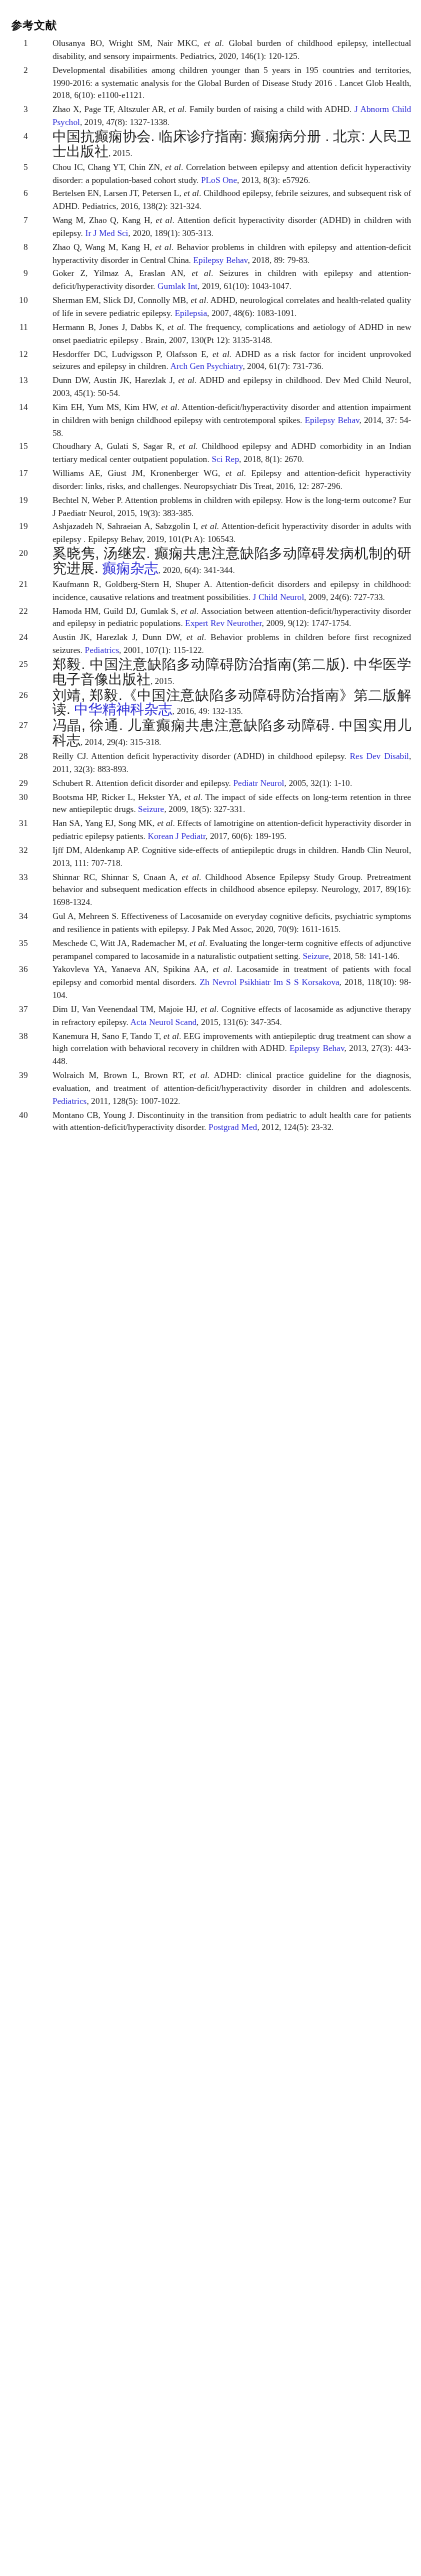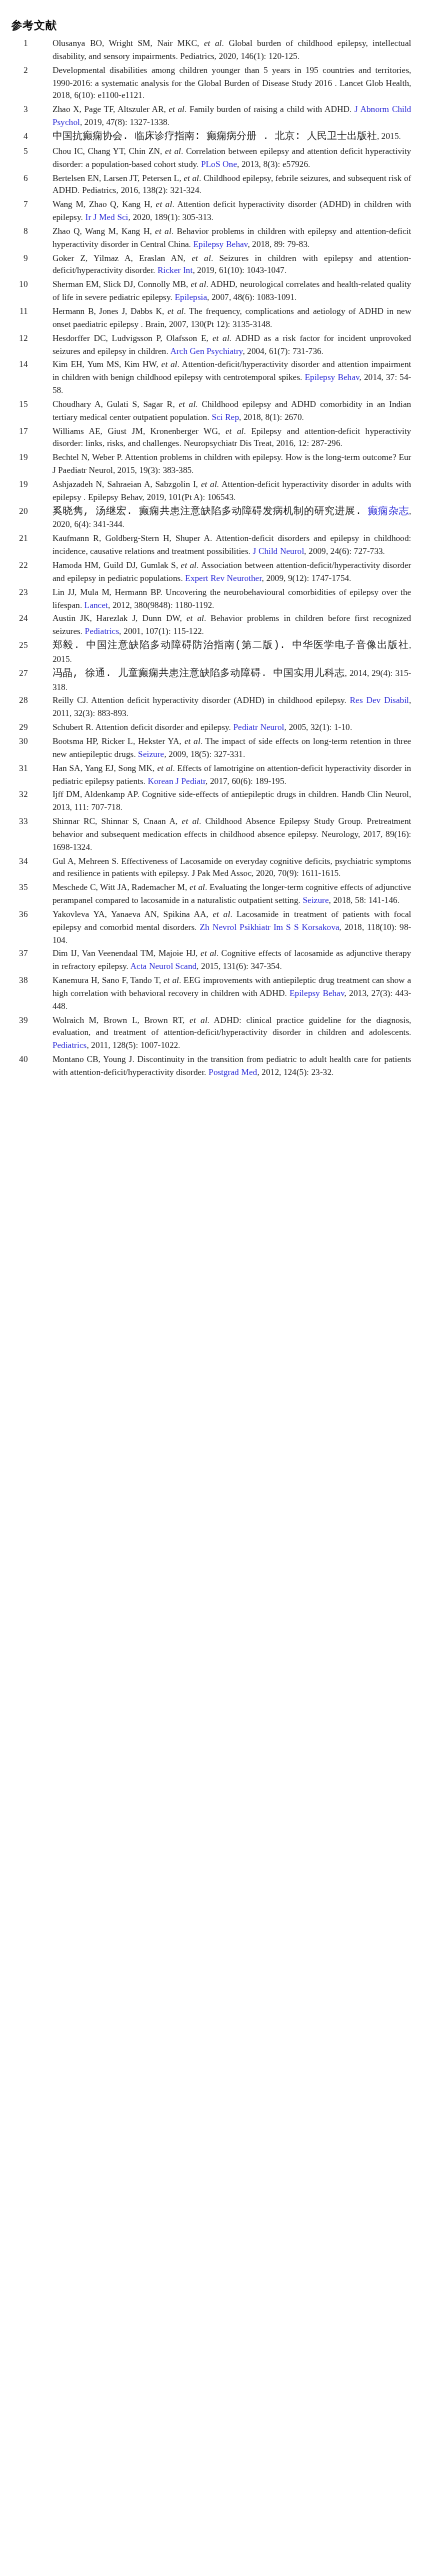--- a/index.html
+++ b/index.html
@@ -58,22 +58,22 @@
   .ref-body > :last-child {
     
   }
   .jr {
     color: #2b2bd6;
   }
   .it {
     font-style: italic;
   }
   .cjk {
-    font-family: Liberation Mono, monospace;
-    font-size: 10px;
+    font-family: Liberation Sans, sans-serif;
+    font-size: 14px;
   }
   .jr.cjk {
     color: #2b2bd6;
   }
 </style>
 </head>
 <body>
 
 <div class="page">
   <h1 class="section-title">参考文献</h1>
@@ -105,35 +105,39 @@
       <li class="ref">
         <span class="ref-num">7</span>
         <span class="ref-body"><span>Wang M, Zhao Q, Kang H, </span><span class="it">et al</span><span>. Attention deficit hyperactivity disorder (ADHD) in children with epilepsy. </span><span class="jr">Ir J Med Sci</span><span>, 2020, 189(1): 305-313.</span></span>
       </li>
       <li class="ref">
         <span class="ref-num">8</span>
         <span class="ref-body"><span>Zhao Q, Wang M, Kang H, </span><span class="it">et al</span><span>. Behavior problems in children with epilepsy and attention-deficit hyperactivity disorder in Central China. </span><span class="jr">Epilepsy Behav</span><span>, 2018, 89: 79-83.</span></span>
       </li>
       <li class="ref">
         <span class="ref-num">9</span>
-        <span class="ref-body"><span>Goker Z, Yilmaz A, Eraslan AN, </span><span class="it">et al</span><span>. Seizures in children with epilepsy and attention-deficit/hyperactivity disorder. </span><span class="jr">Ricker Int</span><span>, 2019, 61(10): 1043-1047.</span></span>
+        <span class="ref-body"><span>Goker Z, Yilmaz A, Eraslan AN, </span><span class="it">et al</span><span>. Seizures in children with epilepsy and attention-deficit/hyperactivity disorder. </span><span class="jr">Gumlak Int</span><span>, 2019, 61(10): 1043-1047.</span></span>
       </li>
       <li class="ref">
         <span class="ref-num">10</span>
         <span class="ref-body"><span>Sherman EM, Slick DJ, Connolly MB, </span><span class="it">et al</span><span>. ADHD, neurological correlates and health-related quality of life in severe pediatric epilepsy. </span><span class="jr">Epilepsia</span><span>, 2007, 48(6): 1083-1091.</span></span>
       </li>
       <li class="ref">
         <span class="ref-num">11</span>
         <span class="ref-body"><span>Hermann B, Jones J, Dabbs K, </span><span class="it">et al</span><span>. The frequency, complications and aetiology of ADHD in new onset paediatric epilepsy . Brain, 2007, 130(Pt 12): 3135-3148.</span></span>
       </li>
       <li class="ref">
         <span class="ref-num">12</span>
         <span class="ref-body"><span>Hesdorffer DC, Ludvigsson P, Olafsson E, </span><span class="it">et al</span><span>. ADHD as a risk factor for incident unprovoked seizures and epilepsy in children. </span><span class="jr">Arch Gen Psychiatry</span><span>, 2004, 61(7): 731-736.</span></span>
       </li>
       <li class="ref">
+        <span class="ref-num">13</span>
+        <span class="ref-body"><span>Dunn DW, Austin JK, Harezlak J, </span><span class="it">et al</span><span>. ADHD and epilepsy in childhood. Dev Med Child Neurol, 2003, 45(1): 50-54.</span></span>
+      </li>
+      <li class="ref">
         <span class="ref-num">14</span>
         <span class="ref-body"><span>Kim EH, Yum MS, Kim HW, </span><span class="it">et al</span><span>. Attention-deficit/hyperactivity disorder and attention impairment in children with benign childhood epilepsy with centrotemporal spikes. </span><span class="jr">Epilepsy Behav</span><span>, 2014, 37: 54-58.</span></span>
       </li>
       <li class="ref">
         <span class="ref-num">15</span>
         <span class="ref-body"><span>Choudhary A, Gulati S, Sagar R, </span><span class="it">et al</span><span>. Childhood epilepsy and ADHD comorbidity in an Indian tertiary medical center outpatient population. </span><span class="jr">Sci Rep</span><span>, 2018, 8(1): 2670.</span></span>
       </li>
       <li class="ref">
         <span class="ref-num">17</span>
         <span class="ref-body"><span>Williams AE, Giust JM, Kronenberger WG, </span><span class="it">et al</span><span>. Epilepsy and attention-deficit hyperactivity disorder: links, risks, and challenges. Neuropsychiatr Dis Treat, 2016, 12: 287-296.</span></span>
@@ -152,30 +156,30 @@
       </li>
       <li class="ref">
         <span class="ref-num">21</span>
         <span class="ref-body"><span>Kaufmann R, Goldberg-Stern H, Shuper A. Attention-deficit disorders and epilepsy in childhood: incidence, causative relations and treatment possibilities. </span><span class="jr">J Child Neurol</span><span>, 2009, 24(6): 727-733.</span></span>
       </li>
       <li class="ref">
         <span class="ref-num">22</span>
         <span class="ref-body"><span>Hamoda HM, Guild DJ, Gumlak S, </span><span class="it">et al</span><span>. Association between attention-deficit/hyperactivity disorder and epilepsy in pediatric populations. </span><span class="jr">Expert Rev Neurother</span><span>, 2009, 9(12): 1747-1754.</span></span>
       </li>
       <li class="ref">
-        <span class="ref-num">23</span>
-        <span class="ref-body"><span>Lin JJ, Mula M, Hermann BP. Uncovering the neurobehavioural comorbidities of epilepsy over the lifespan. </span><span class="jr">Lancet</span><span>, 2012, 380(9848): 1180-1192.</span></span>
-      </li>
-      <li class="ref">
         <span class="ref-num">24</span>
         <span class="ref-body"><span>Austin JK, Harezlak J, Dunn DW, </span><span class="it">et al</span><span>. Behavior problems in children before first recognized seizures. </span><span class="jr">Pediatrics</span><span>, 2001, 107(1): 115-122.</span></span>
       </li>
       <li class="ref">
         <span class="ref-num">25</span>
         <span class="ref-body"><span class="cjk">郑毅. 中国注意缺陷多动障碍防治指南(第二版). 中华医学电子音像出版社</span><span>, 2015.</span></span>
+      </li>
+      <li class="ref">
+        <span class="ref-num">26</span>
+        <span class="ref-body"><span class="cjk">刘靖, 郑毅.《中国注意缺陷多动障碍防治指南》第二版解读. </span><span class="jr cjk">中华精神科杂志</span><span>, 2016, 49: 132-135.</span></span>
       </li>
       <li class="ref">
         <span class="ref-num">27</span>
         <span class="ref-body"><span class="cjk">冯晶, 徐通. 儿童癫痫共患注意缺陷多动障碍. 中国实用儿科志</span><span>, 2014, 29(4): 315-318.</span></span>
       </li>
       <li class="ref">
         <span class="ref-num">28</span>
         <span class="ref-body"><span>Reilly CJ. Attention deficit hyperactivity disorder (ADHD) in childhood epilepsy. </span><span class="jr">Res Dev Disabil</span><span>, 2011, 32(3): 883-893.</span></span>
       </li>
       <li class="ref">

